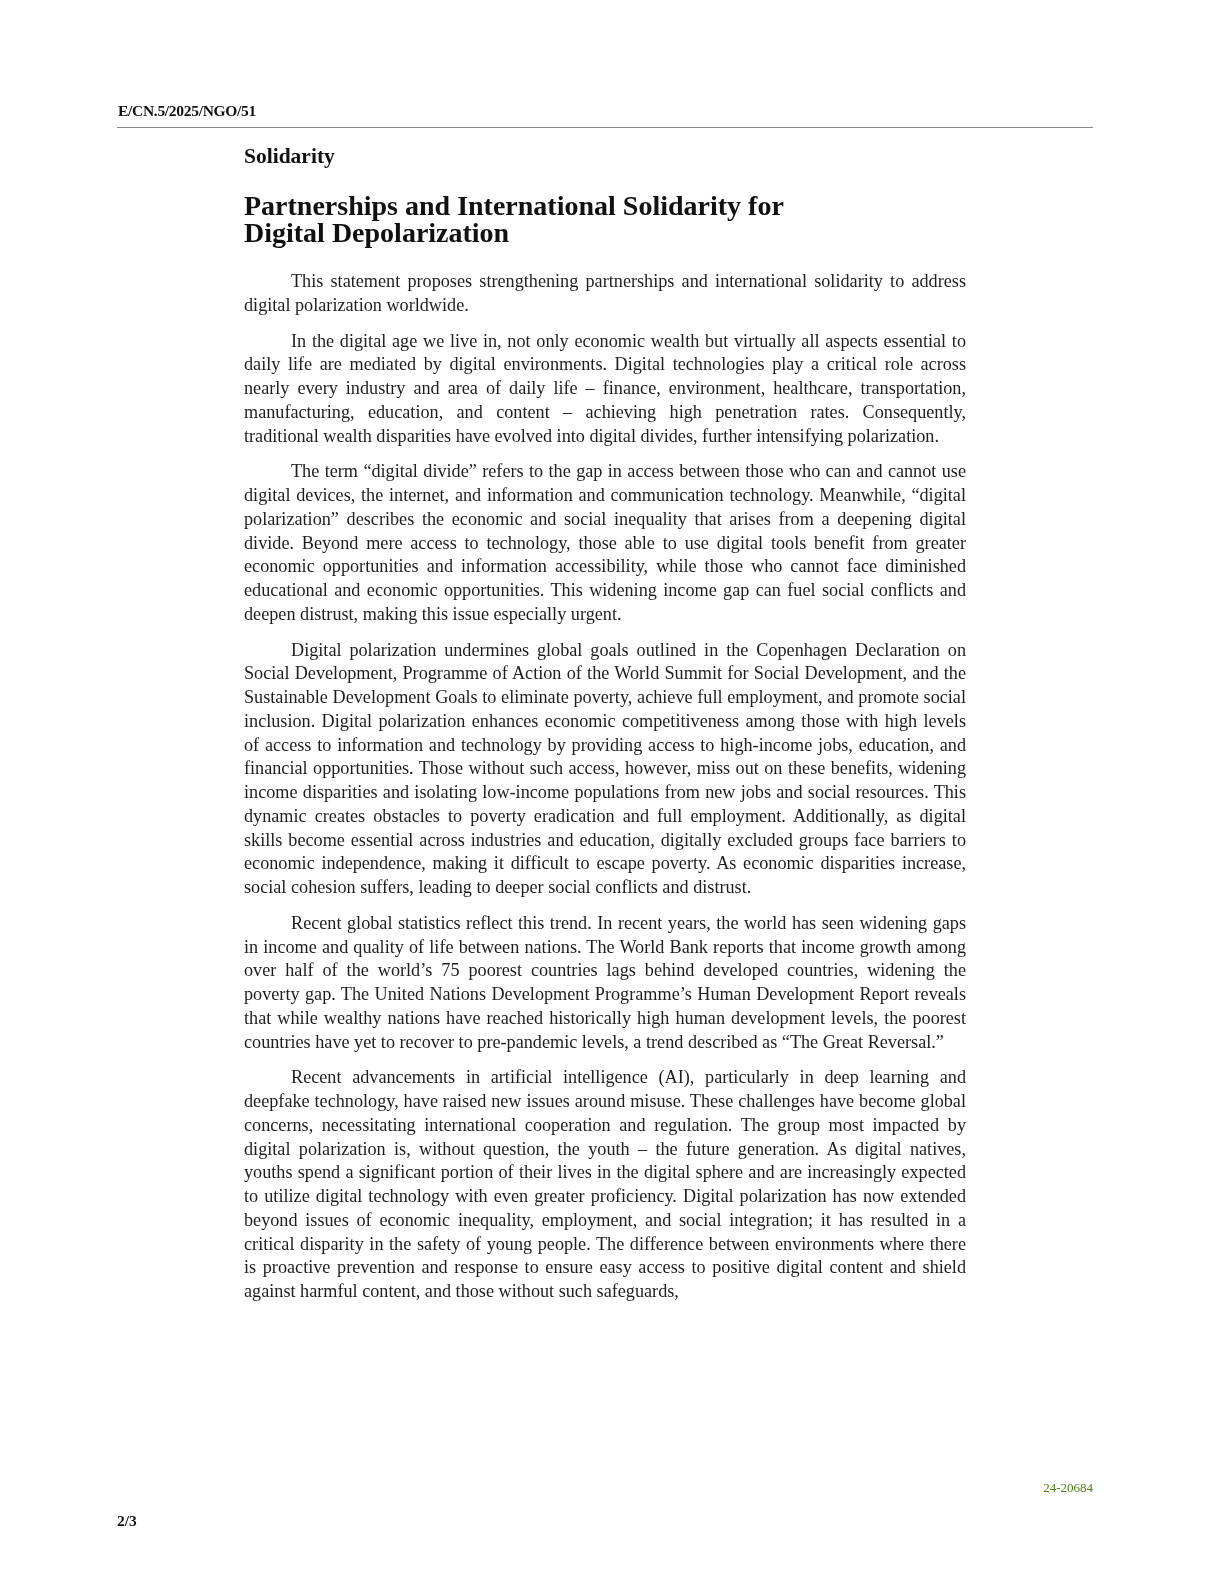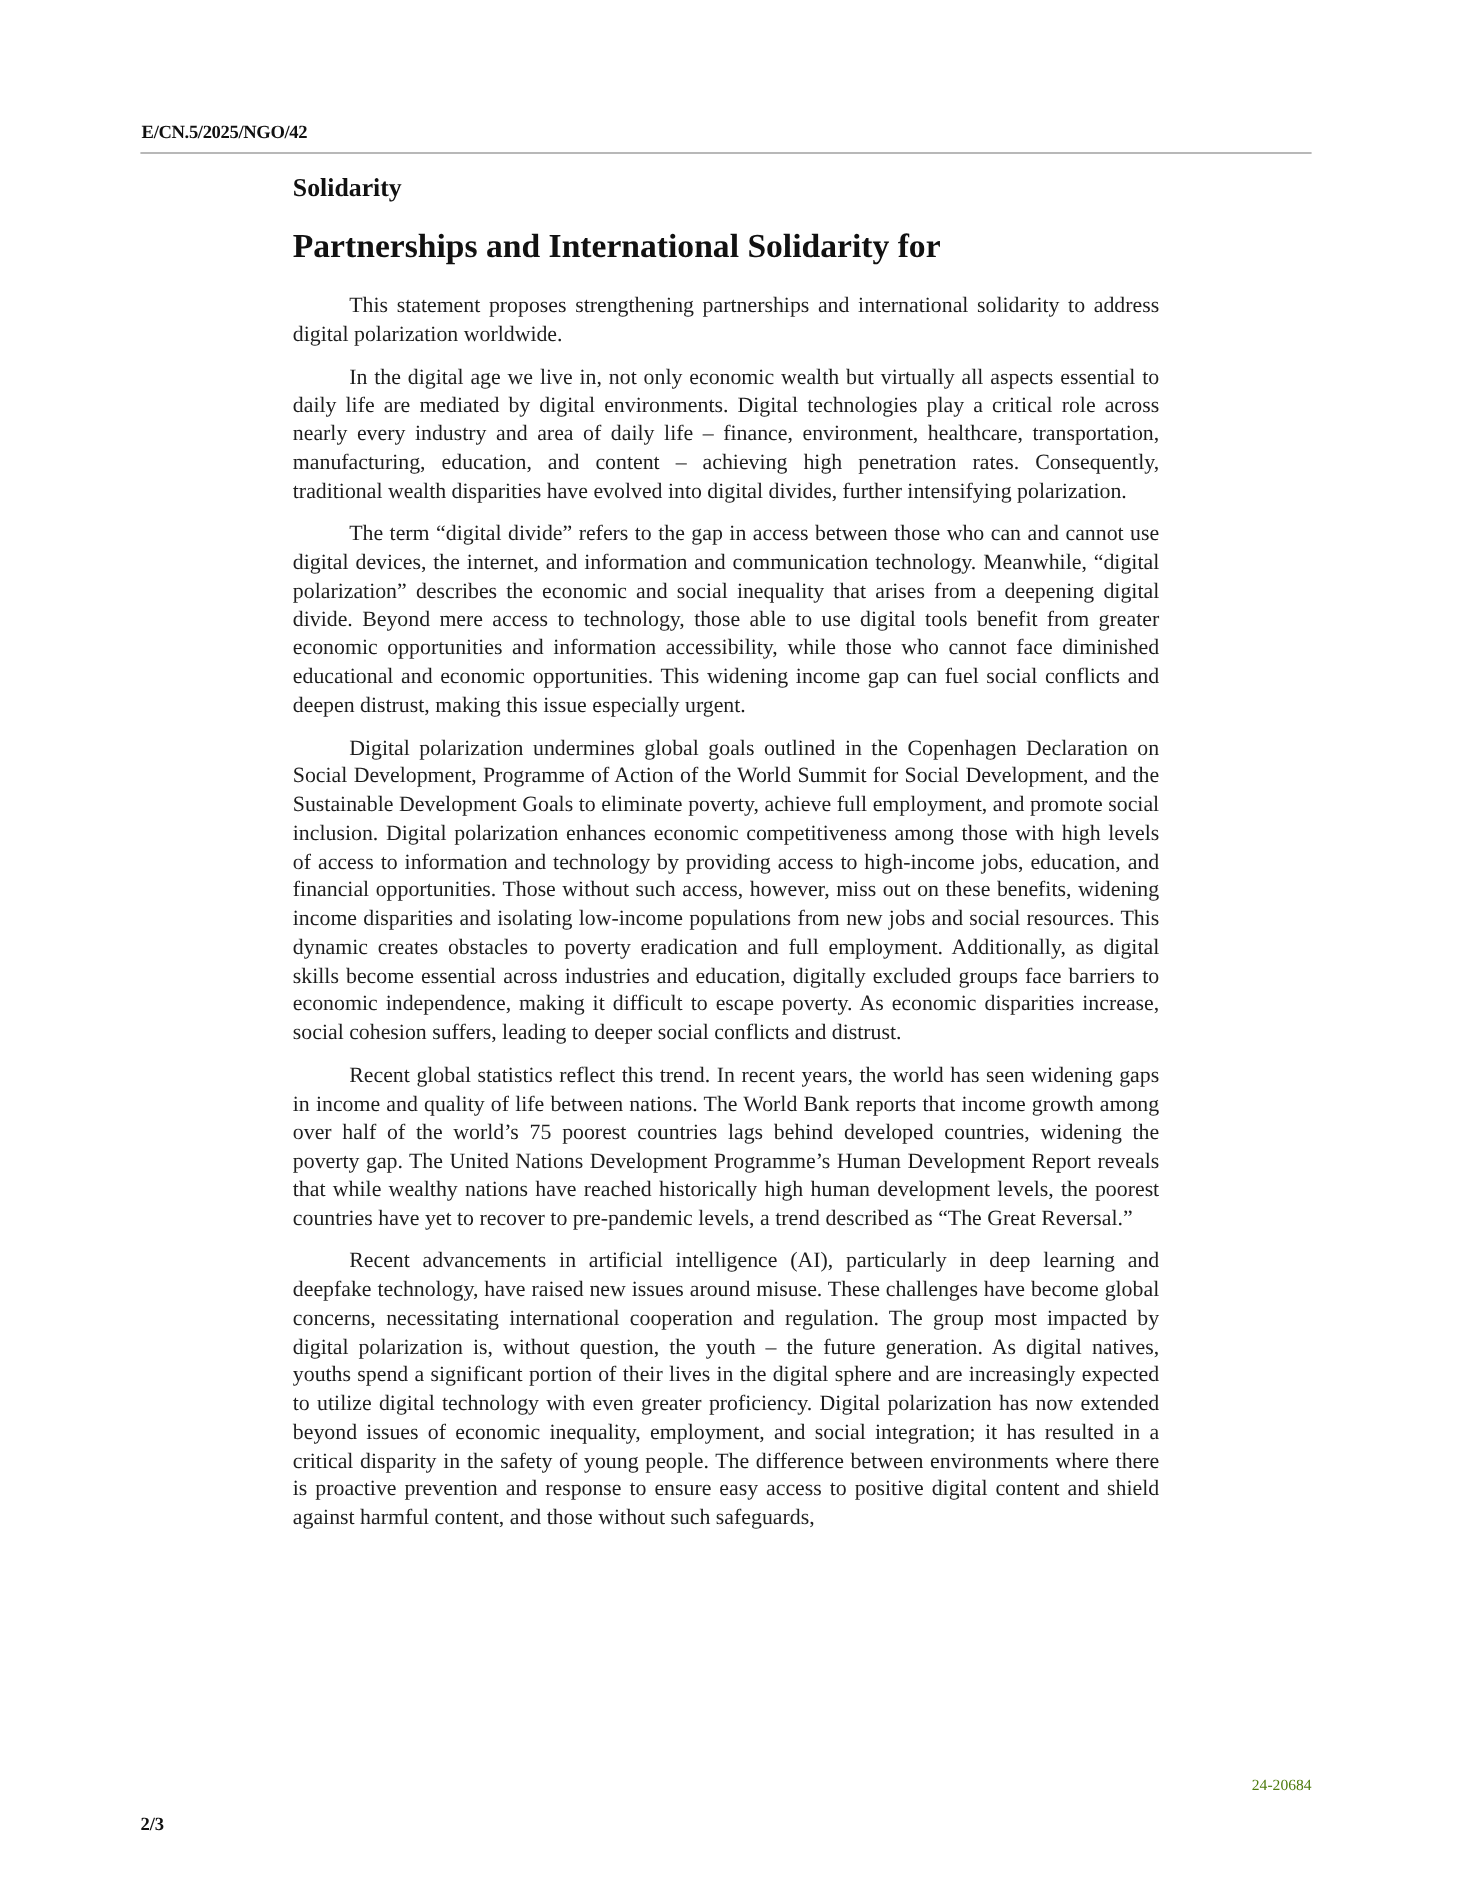--- a/index.html
+++ b/index.html
@@ -80,27 +80,28 @@
       position: absolute;
       right: 131px;
       top: 1480px;
       font-size: 13px;
       color: #4d7c0f;
     }
   </style>
 </head>
 <body>
 
-<div class="doc-symbol">E/CN.5/2025/NGO/42</div>
+<div class="doc-symbol">E/CN.5/2025/NGO/51</div>
 <div class="header-rule"></div>
 
 <div class="content">
   <h2 class="section-heading">Solidarity</h2>
   <h1 class="title-heading">
     <span>Partnerships and International Solidarity for</span>
+    <span>Digital Depolarization</span>
   </h1>
 
   <div class="body">
     <p class="para">This statement proposes strengthening partnerships and international solidarity to address digital polarization worldwide.</p>
     <p class="para">In the digital age we live in, not only economic wealth but virtually all aspects essential to daily life are mediated by digital environments. Digital technologies play a critical role across nearly every industry and area of daily life – finance, environment, healthcare, transportation, manufacturing, education, and content – achieving high penetration rates. Consequently, traditional wealth disparities have evolved into digital divides, further intensifying polarization.</p>
     <p class="para">The term “digital divide” refers to the gap in access between those who can and cannot use digital devices, the internet, and information and communication technology. Meanwhile, “digital polarization” describes the economic and social inequality that arises from a deepening digital divide. Beyond mere access to technology, those able to use digital tools benefit from greater economic opportunities and information accessibility, while those who cannot face diminished educational and economic opportunities. This widening income gap can fuel social conflicts and deepen distrust, making this issue especially urgent.</p>
     <p class="para">Digital polarization undermines global goals outlined in the Copenhagen Declaration on Social Development, Programme of Action of the World Summit for Social Development, and the Sustainable Development Goals to eliminate poverty, achieve full employment, and promote social inclusion. Digital polarization enhances economic competitiveness among those with high levels of access to information and technology by providing access to high-income jobs, education, and financial opportunities. Those without such access, however, miss out on these benefits, widening income disparities and isolating low-income populations from new jobs and social resources. This dynamic creates obstacles to poverty eradication and full employment. Additionally, as digital skills become essential across industries and education, digitally excluded groups face barriers to economic independence, making it difficult to escape poverty. As economic disparities increase, social cohesion suffers, leading to deeper social conflicts and distrust.</p>
     <p class="para">Recent global statistics reflect this trend. In recent years, the world has seen widening gaps in income and quality of life between nations. The World Bank reports that income growth among over half of the world’s 75 poorest countries lags behind developed countries, widening the poverty gap. The United Nations Development Programme’s Human Development Report reveals that while wealthy nations have reached historically high human development levels, the poorest countries have yet to recover to pre-pandemic levels, a trend described as “The Great Reversal.”</p>
     <p class="para">Recent advancements in artificial intelligence (AI), particularly in deep learning and deepfake technology, have raised new issues around misuse. These challenges have become global concerns, necessitating international cooperation and regulation. The group most impacted by digital polarization is, without question, the youth – the future generation. As digital natives, youths spend a significant portion of their lives in the digital sphere and are increasingly expected to utilize digital technology with even greater proficiency. Digital polarization has now extended beyond issues of economic inequality, employment, and social integration; it has resulted in a critical disparity in the safety of young people. The difference between environments where there is proactive prevention and response to ensure easy access to positive digital content and shield against harmful content, and those without such safeguards,</p>
   </div>

